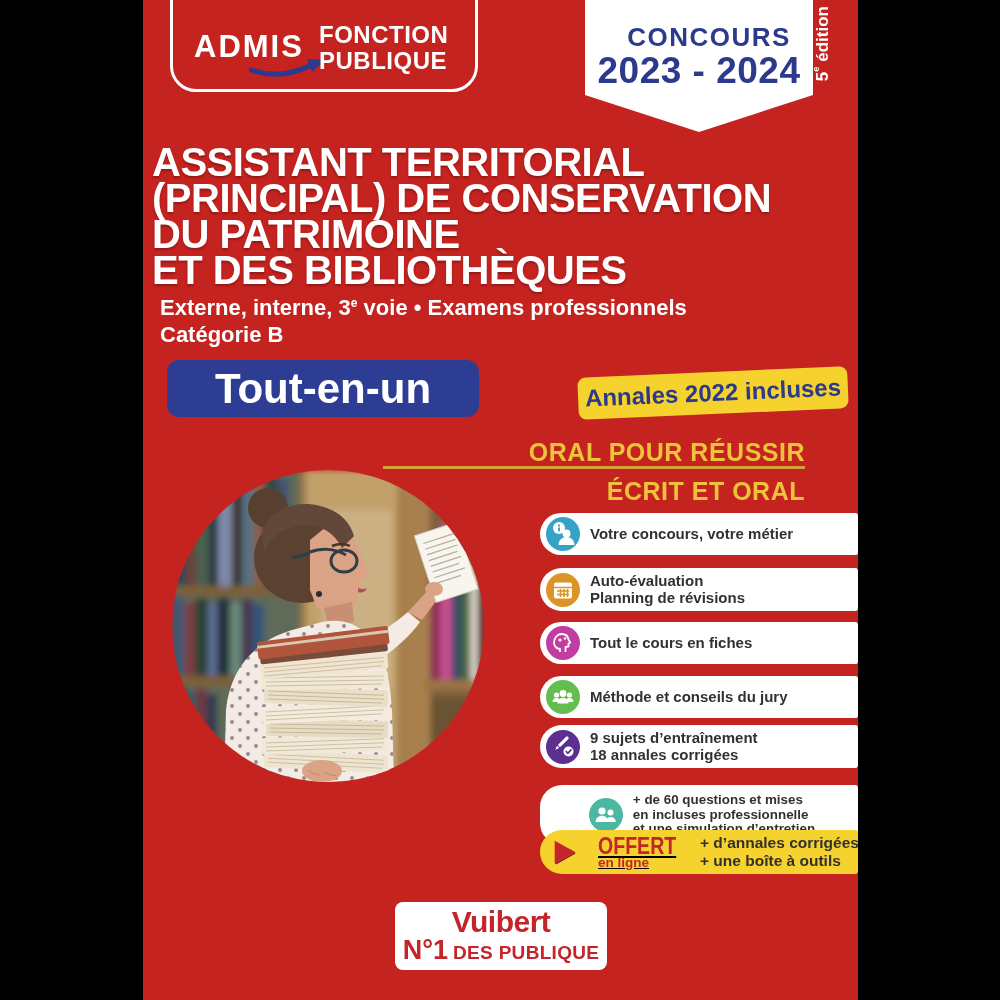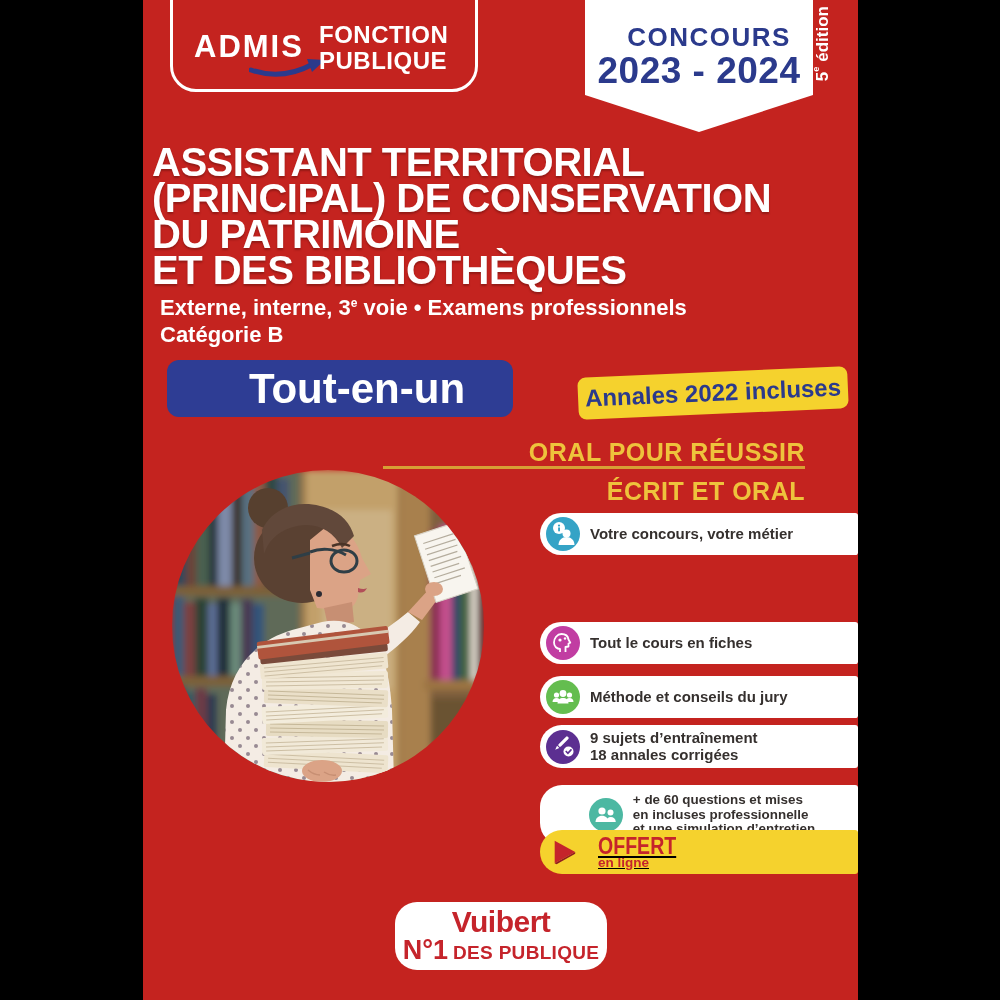--- a/index.html
+++ b/index.html
@@ -25,21 +25,21 @@
   .edition-vert sup,.subtitle sup{font-size:.55em;vertical-align:super;}
 
   
   .title{position:absolute;left:9px;top:144px;color:#fff;font-weight:bold;
          text-shadow:0 2px 2px rgba(90,15,10,.45);}
   .title div{font-size:40px;line-height:36px;white-space:nowrap;letter-spacing:-.5px;}
   .subtitle{position:absolute;left:17px;top:290px;color:#fff;font-weight:bold;font-size:22px;line-height:27px;}
 
   
   .format-box{position:absolute;left:24px;top:360px;width:312px;height:57px;background:#2e3d94;border-radius:12px;
-              display:flex;align-items:center;justify-content:center;color:#fff;font-weight:bold;font-size:42px;padding-left:34px;}
+              display:flex;align-items:center;justify-content:center;color:#fff;font-weight:bold;font-size:42px;}
   .annales-badge{position:absolute;left:435px;top:372px;width:270px;height:42px;background:#f5d22d;border-radius:8px;
                  transform:rotate(-2.5deg);display:flex;align-items:center;justify-content:center;
                  color:#2b3a8c;font-weight:bold;font-size:24px;white-space:nowrap;}
 
   
   .promise1{position:absolute;right:53px;top:438px;color:#eec33c;font-weight:bold;font-size:25px;letter-spacing:.5px;}
   .promise-rule{position:absolute;left:240px;top:466px;width:422px;height:3px;background:#d79f35;}
   .promise2{position:absolute;right:53px;top:477px;color:#eec33c;font-weight:bold;font-size:25px;letter-spacing:.5px;}
 
   
@@ -55,21 +55,21 @@
   
   .offer{position:absolute;left:397px;top:830px;width:318px;height:44px;background:#f5d22d;
          border-radius:22px 3px 3px 22px;display:flex;align-items:center;}
   .offer .play{margin-left:10px;flex:0 0 auto;}
   .offer .oword{margin-left:20px;flex:0 0 auto;text-decoration:underline;}
   .offer .l1{color:#c5242b;font-weight:bold;font-size:23px;line-height:20px;transform:scaleX(.85);transform-origin:left;}
   .offer .l2{color:#c5242b;font-weight:bold;font-size:13.5px;line-height:13px;}
   .offer .bonus{margin-left:10px;color:#33302e;font-weight:bold;font-size:15.5px;line-height:18px;white-space:nowrap;}
 
   
-  .vuibert-box{position:absolute;left:252px;top:902px;width:212px;height:68px;background:#fff;border-radius:22px;
+  .vuibert-box{position:absolute;left:252px;top:902px;width:212px;height:68px;background:#fff;border-radius:8px;
                display:flex;flex-direction:column;align-items:center;justify-content:center;}
   .vuibert-name{color:#c5242b;font-weight:bold;font-size:30px;line-height:30px;letter-spacing:-.5px;}
   .vuibert-row{display:flex;align-items:baseline;gap:5px;margin-top:-2px;}
   .vuibert-rank{color:#c5242b;font-weight:bold;font-size:27px;}
   .vuibert-tag{color:#c5242b;font-weight:bold;font-size:19px;letter-spacing:.3px;}
 </style>
 </head>
 <body>
 
 <div class="canvas">
@@ -239,20 +239,31 @@
         <circle cx="13" cy="8.6" r="1.1" fill="#35a3c6"></circle>
         <rect x="12.1" y="10.2" width="1.9" height="4.2" rx=".9" fill="#35a3c6"></rect>
         <circle cx="20.5" cy="16.5" r="4" fill="#fff"></circle>
         <path d="M12.5 28c0-5 3.6-8 8-8s8 3 8 8z" fill="#fff"></path>
       </svg>
       <div class="txt">
           <div>Votre concours, votre métier</div>
         </div>
     </div>
 
+    <div class="pill" style="top:568px;height:43px;">
+      <svg class="icn" width="34" height="34" viewBox="0 0 34 34">
+        <circle cx="17" cy="17" r="17" fill="#dd9426"></circle>
+        <rect x="8" y="9.5" width="18" height="16" rx="2" fill="#fff"></rect>
+        <path d="M8 14.5h18 M12 9.5v-3 M22 9.5v-3 M11 18h12 M11 21.5h12 M14.5 16v8 M18 16v8 M21.5 16v8" stroke-width="1.6" fill="none" stroke="#dd9426"></path>
+      </svg>
+      <div class="txt">
+        <div>Auto-évaluation</div>
+        <div>Planning de révisions</div>
+      </div>
+    </div>
 
     <div class="pill" style="top:622px;height:42px;">
       <svg class="icn" width="34" height="34" viewBox="0 0 34 34">
         <circle cx="17" cy="17" r="17" fill="#c13da2"></circle>
         <path d="M14 26v-3c-3 0-6-2.5-6-6.5S11 8 15.5 8c3.5 0 6.5 2 7 5.5l1.8 3.2-1.8.8v3l-3 .5V26" stroke="#fff" stroke-width="1.8" fill="none" stroke-linejoin="round"></path>
         <circle cx="14" cy="14" r="1.6" fill="#fff"></circle>
           <circle cx="19" cy="12.5" r="1.2" fill="#fff"></circle>
       </svg>
       <div class="txt">
           <div>Tout le cours en fiches</div>
@@ -307,20 +318,24 @@
 
     <div class="offer">
       <svg class="play" width="28" height="28" viewBox="0 0 30 30">
         <path d="M5 3 L27 15 L5 27 Z" fill="#c5242b"></path>
         <path d="M5 27 L27 15 L27 17 L7 28 Z" fill="#8f1b20"></path>
       </svg>
       <div class="oword">
         <div class="l1">OFFERT</div>
         <div class="l2">en ligne</div>
       </div>
+      <div class="bonus">
+        <div>+ d’annales corrigées</div>
+        <div>+ une boîte à outils</div>
+      </div>
     </div>
 
     <div class="vuibert-box">
       <div class="vuibert-name">Vuibert</div>
       <div class="vuibert-row">
         <span class="vuibert-rank">N°1</span>
         <span class="vuibert-tag">DES PUBLIQUE</span>
       </div>
     </div>
 

